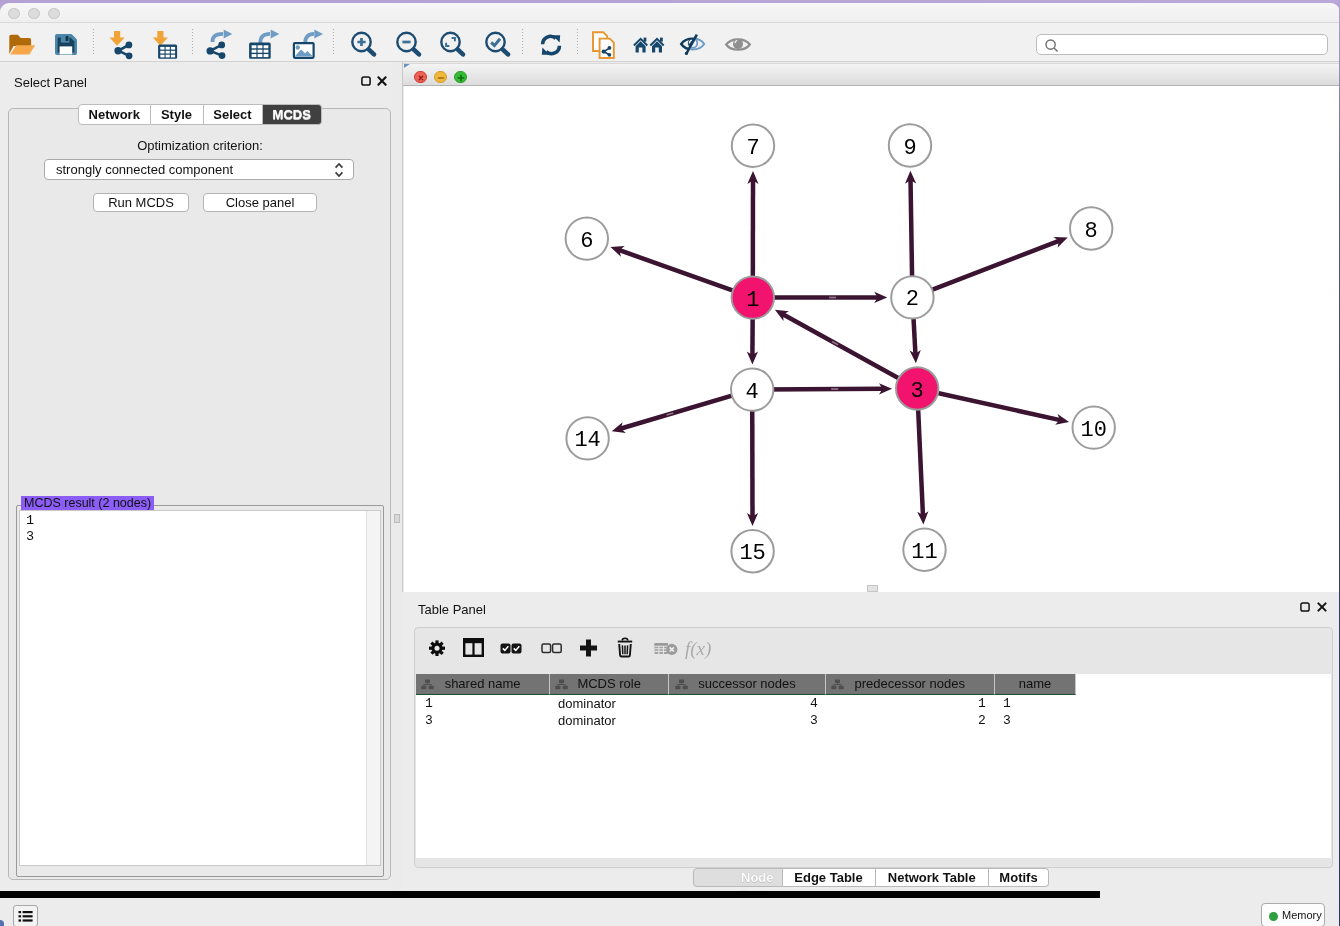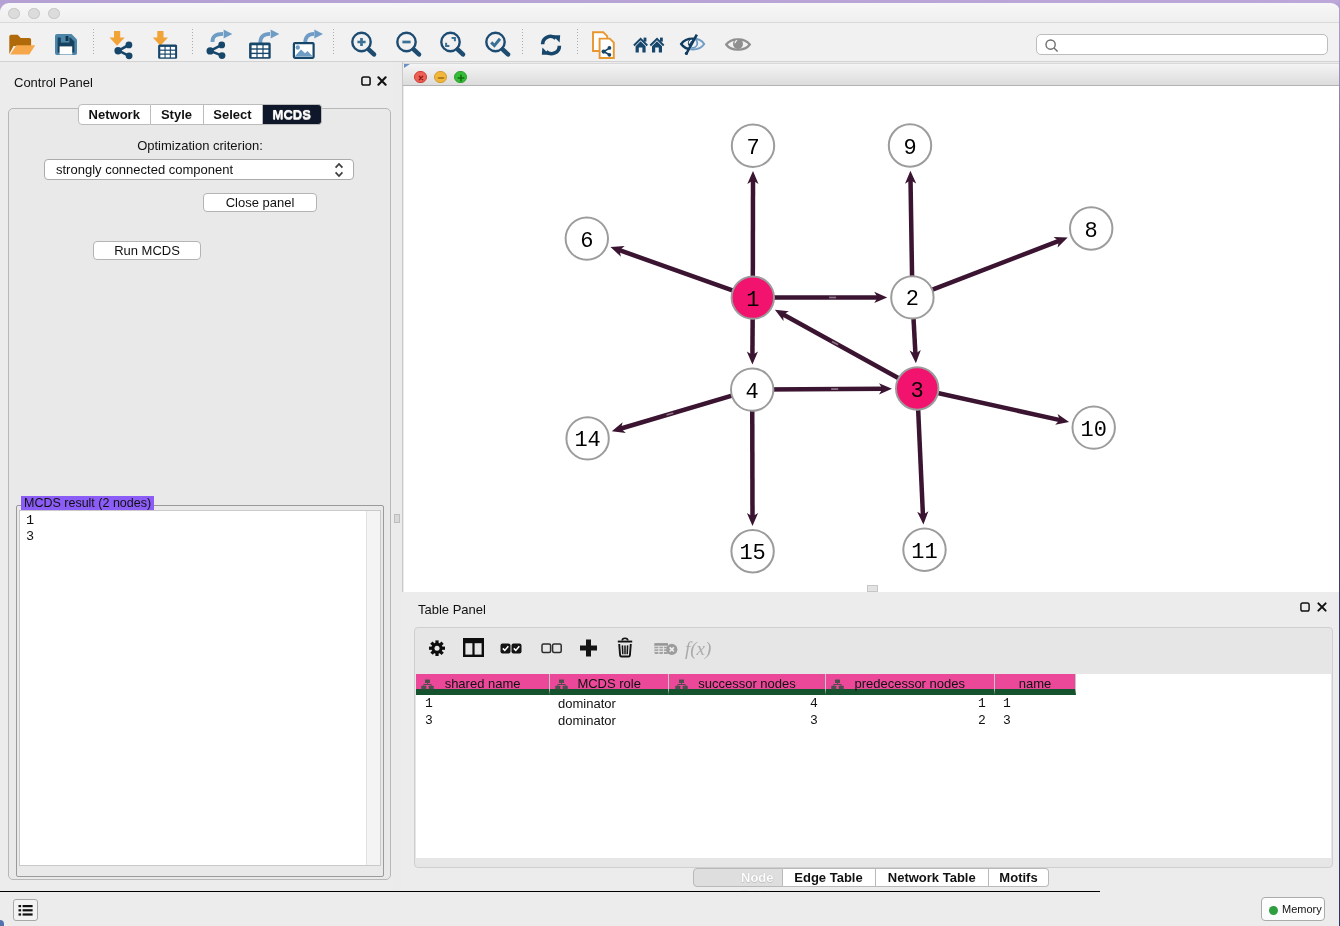--- a/index.html
+++ b/index.html
@@ -24,26 +24,26 @@
 #searchbox { left:1036px; top:11px; width:292px; height:21px; background:#fff; border:1px solid #bdbdbd; border-radius:5px; }
 
 
 #cp { left:0; top:62px; width:393px; height:829px; background:#ececec; }
 #cp-title { left:14px; top:13px; font-size:13px; color:#111; }
 #cp-box { left:8px; top:46px; width:383px; height:771.5px; background:#e9e9e9; border:1px solid #b7b7b7; border-radius:5px; }
 .tabrow { position:absolute; display:flex; }
 .tab { font-weight:700; font-size:13px; color:#111; text-align:center; border:1px solid #bcbcbc; border-left:none; background:#fff; line-height:19.5px; height:20.5px; }
 .tab.first { border-left:1px solid #bcbcbc; border-radius:4px 0 0 4px; }
 .tab.last { border-radius:0 4px 4px 0; }
-.tab.seltab { background:#0f172a; color:#ffffff; text-shadow:0 0 1px #b0b0b0, 0 1px 0 #cacaca; }
+.tab.seltab { background:#404040; color:#ffffff; text-shadow:0 0 1px #b0b0b0, 0 1px 0 #cacaca; }
 #cp-tabs { left:78px; top:35px;margin-top:7px; }
 #opt-label { left:0; top:75.5px; width:400px; text-align:center; font-size:13px; color:#111; }
 #dropdown { left:44px; top:97px; width:310px; height:20.5px; background:#fff; border:1px solid #ababab; border-radius:4px; font-size:13px; color:#111; line-height:19px; padding-left:11px; }
 .btn { position:absolute; background:#ffffff; border:1px solid #b4b4b4; border-radius:4px; font-size:13px; color:#111; text-align:center; line-height:17px; }
-#btn-run { left:93px; top:131px; width:108px; height:19px;margin-top:48px; }
+#btn-run { left:93px; top:131px; width:96px; height:19px; }
 #btn-close { left:203px; top:131px; width:114px; height:19px; }
 #fieldset { left:16px; top:443px; width:368px; height:372px; border:1px solid #9a9a9a; border-radius:2px; }
 #fieldset-legend { left:21px; top:433.5px; font-size:12.5px; color:#111; background:#8b5cf6; padding:0 3px; }
 #mcds-text { left:19px; top:447.5px; width:362px; height:356px; background:#fff; border:1px solid #c9c9c9; font-family:"Liberation Mono",monospace; font-size:13.5px; color:#111; line-height:16.5px; padding:2px 0 0 6px; }
 #mcds-scroll { left:366px; top:448.5px; width:14px; height:354px; background:#f4f4f4; border-left:1px solid #e2e2e2; }
 
 
 #vsplit { left:393px; top:62px; width:9px; height:829px; background:#ebebeb; }
 #vsplit-handle { left:394.5px; top:514px; width:6px; height:9px; background:#d8d8d8; border:1px solid #bdbdbd; }
 
@@ -53,31 +53,31 @@
 #net-title { left:0; top:5px; width:936px; text-align:center; font-size:13px; font-weight:700; color:#222; }
 .mac-dot { position:absolute; top:6.5px; width:12.5px; height:12.5px; border-radius:50%; }
 #net-canvas { left:1px; top:24px; width:935.5px; height:506px; background:#fff; }
 #canvas-handle-bottom { left:464px; top:523px; width:11px; height:7px; background:#e3e3e3; border:1px solid #c6c6c6; }
 
 
 #tp { left:402px; top:592px; width:938px; height:299px; background:#ececec; }
 #tp-title { left:16px; top:9.5px; font-size:13px; color:#111; }
 #tp-box { left:12px; top:35px; width:918.5px; height:241px; background:#e6e6e6; border:1px solid #cfcfcf; border-radius:4px; }
 #tbl { left:14px; top:82px; width:914.5px; height:184px; background:#fff; }
-.th-cell { position:absolute; top:0; height:20.5px; background:#ec4899; border-right:1px solid #c6c6c6; border-bottom:6px solid #14532d; font-size:13px; color:#111; text-align:center; line-height:20px; }
+.th-cell { position:absolute; top:0; height:20.5px; background:#737373; border-right:1px solid #c6c6c6; border-bottom:1px solid #14532d; font-size:13px; color:#111; text-align:center; line-height:20px; }
 .td { position:absolute; font-size:13px; color:#111; font-family:"Liberation Mono",monospace; }
 .td.sans { font-family:"Liberation Sans",sans-serif; }
 #tp-tabs { left:291px; top:275.5px; }
 .tab2 { font-weight:700; font-size:13px; color:#111; text-align:center; border:1px solid #b9b9b9; border-left:none; background:#fff; line-height:18.5px; height:19.5px; }
 .tab2.first { border-left:1px solid #b9b9b9; border-radius:4px 0 0 4px;padding-left:39px; }
 .tab2.last { border-radius:0 4px 4px 0; }
 .tab2.seltab { background:#dedede; color:#fdfdfd; text-shadow:0 0 1px #ababab, 0 1px 0 #c6c6c6; }
 
 
-#statusbar { left:0; top:891px; width:1100px; height:35px; background:#ececec; border-top:1px solid #000000; }
+#statusbar { left:0; top:891px; width:1100px; height:35px; background:#ececec; border-top:7px solid #000000; }
 #status-lbtn { left:13px; top:7px; width:25px; height:22px; background:#f3f3f3; border:1px solid #a8a8a8; border-radius:3px; }
 #status-mem { left:1261px; top:5px; width:64px; height:24px; background:#fdfdfd; border:1px solid #ababab; border-radius:4px; font-size:11px; color:#111; line-height:22px; padding-left:20px; }
 #mem-dot { left:7px; top:7.5px; width:9px; height:9px; border-radius:50%; background:#2f9e3f; }
 svg { position:absolute; overflow:visible; }
 .orgicon { z-index:5; }
 
 </style>
 </head>
 <body>
 <div class="abs" id="desktop-top"></div>
@@ -268,21 +268,21 @@
   </svg>
 
   <svg width="26" height="15" style="left:724.5px; top:14px;" viewBox="0 0 26 15">
     <path d="M1.2 7.5 C6 0.6 20 0.6 24.8 7.5 C20 14.4 6 14.4 1.2 7.5 Z" fill="none" stroke="#8f8f8f" stroke-width="2.2"></path>
     <circle cx="13" cy="6.9" r="5" fill="#8f8f8f"></circle>
     <path d="M10 6.3 a3 3 0 0 1 2.2 -2.9" stroke="#f0f0f0" stroke-width="1.3" fill="none"></path>
   </svg>
 </div>
 
 <div class="abs" id="cp">
-  <div class="abs" id="cp-title">Control Panel</div>
+  <div class="abs" id="cp-title">Select Panel</div>
   <svg width="10" height="10" style="left:360.5px; top:13.5px;" viewBox="0 0 11 11">
     <rect x="1" y="1" width="9" height="9" rx="2" fill="none" stroke="#111" stroke-width="1.7"></rect>
   </svg>
   <svg width="10" height="10" style="left:377px; top:13.5px;" viewBox="0 0 11 11">
     <path d="M1.5 1.5 L9.5 9.5 M9.5 1.5 L1.5 9.5" stroke="#111" stroke-width="2.3" stroke-linecap="round"></path>
   </svg>
   <div class="abs" id="cp-box"></div>
   <div class="tabrow" id="cp-tabs">
     <div class="tab first" style="width:72.5px;">Network</div>
     <div class="tab" style="width:53px;">Style</div>

